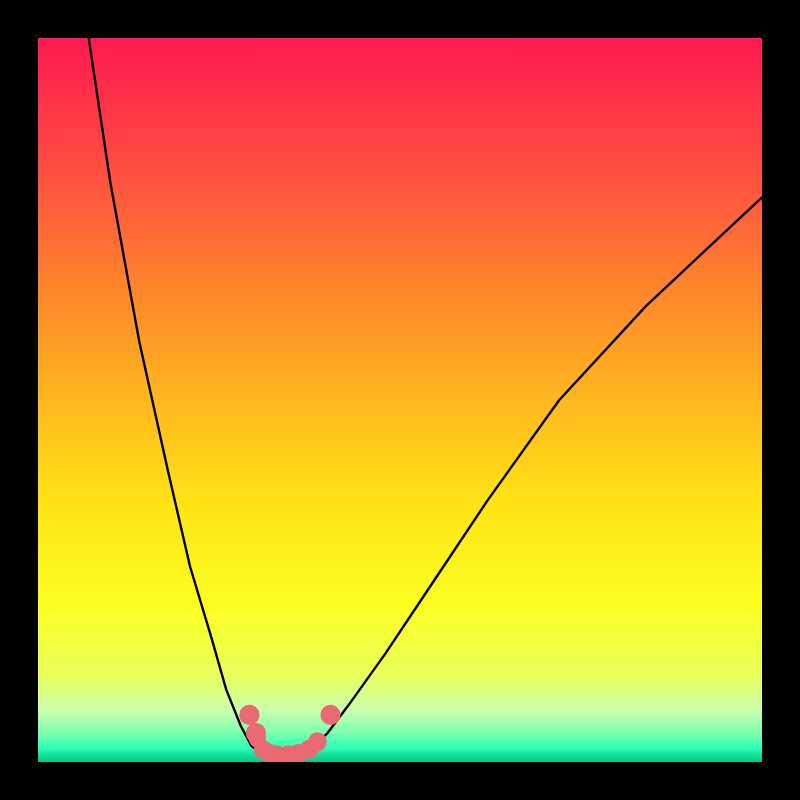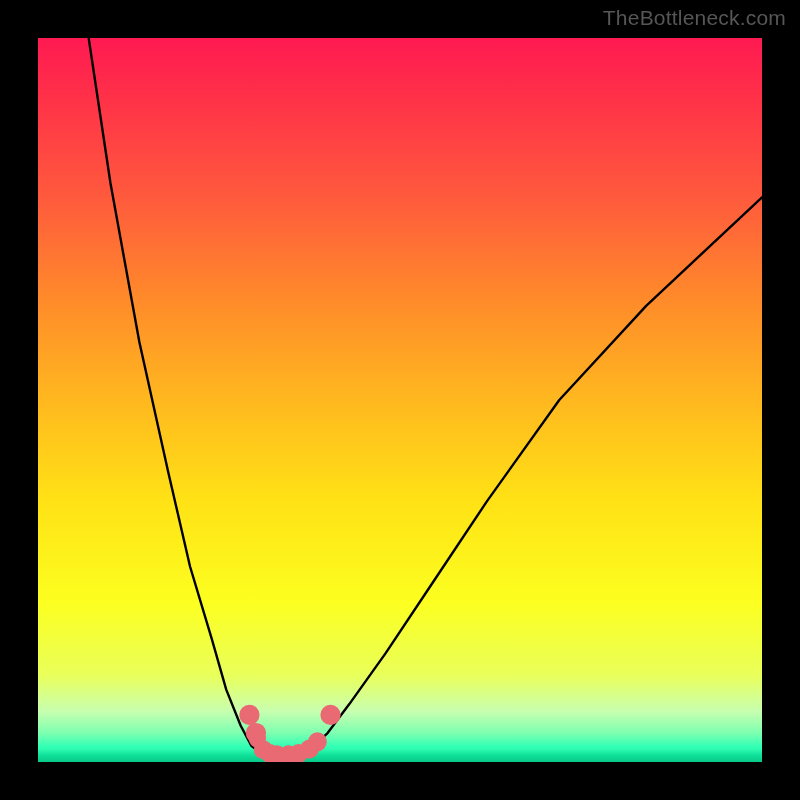--- a/index.html
+++ b/index.html
@@ -88,14 +88,13 @@
           <circle cx="231.68" cy="715.31" r="9.41" fill="#ea6a74"></circle>
           <circle cx="238.92" cy="716.76" r="9.41" fill="#ea6a74"></circle>
           <circle cx="250.50" cy="716.76" r="9.41" fill="#ea6a74"></circle>
           <circle cx="260.64" cy="715.31" r="9.41" fill="#ea6a74"></circle>
           <circle cx="271.50" cy="710.97" r="9.41" fill="#ea6a74"></circle>
           <circle cx="279.46" cy="703.73" r="9.41" fill="#ea6a74"></circle>
           <circle cx="292.50" cy="676.94" r="10.14" fill="#ea6a74"></circle>
         </g>
     </svg>
   </div>
-  <div class="watermark">TheBottleneck.com</div>
 </div>
 
 </body></html>

